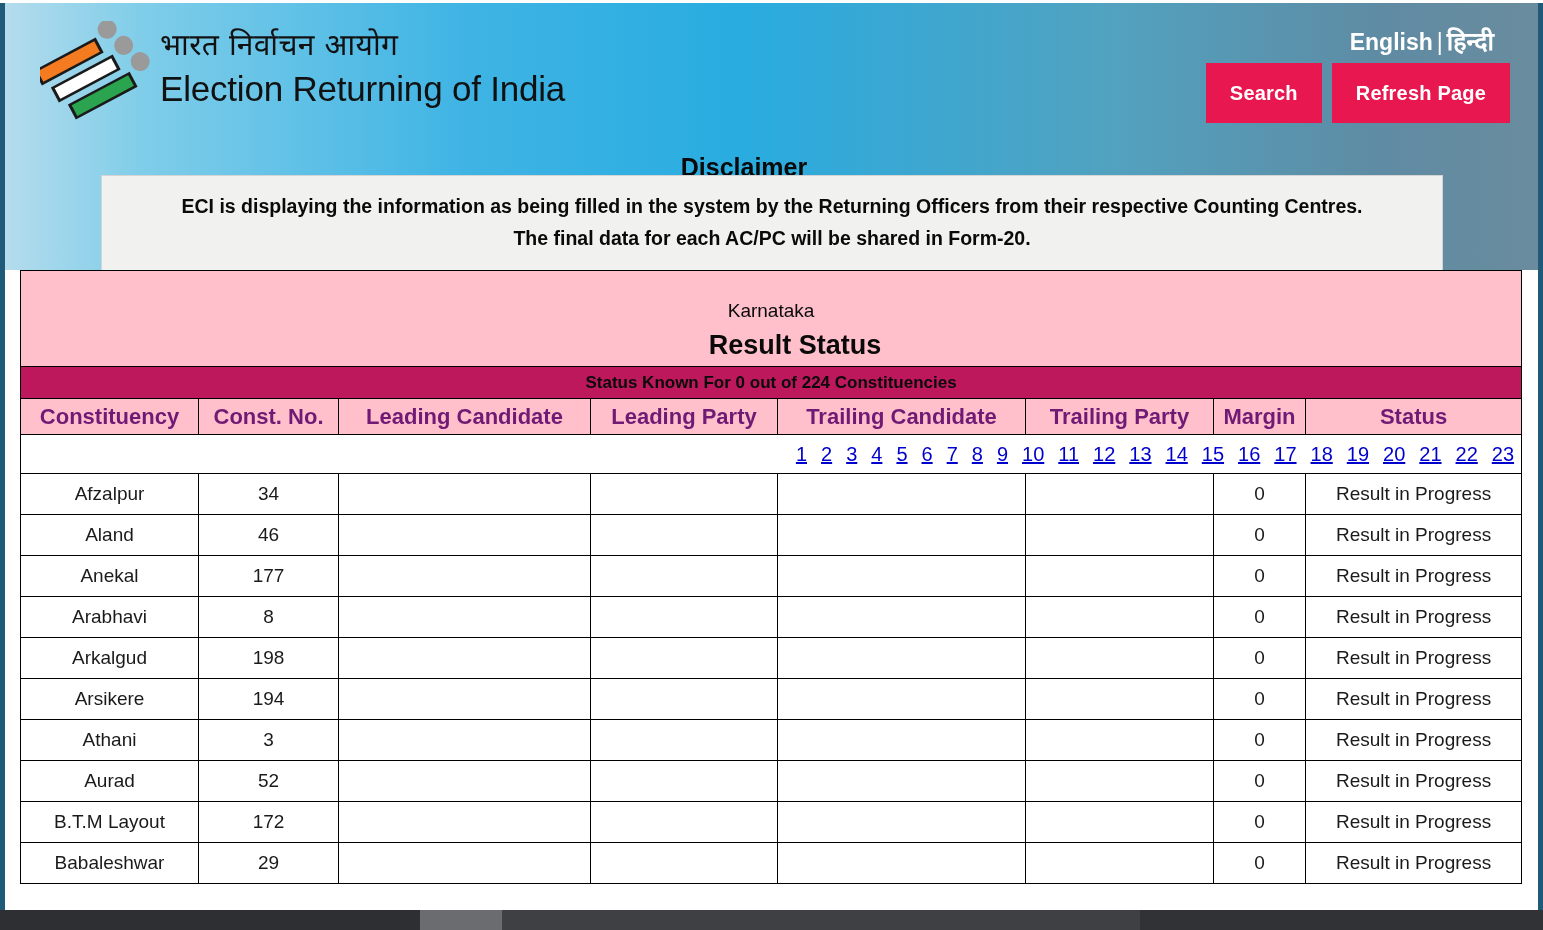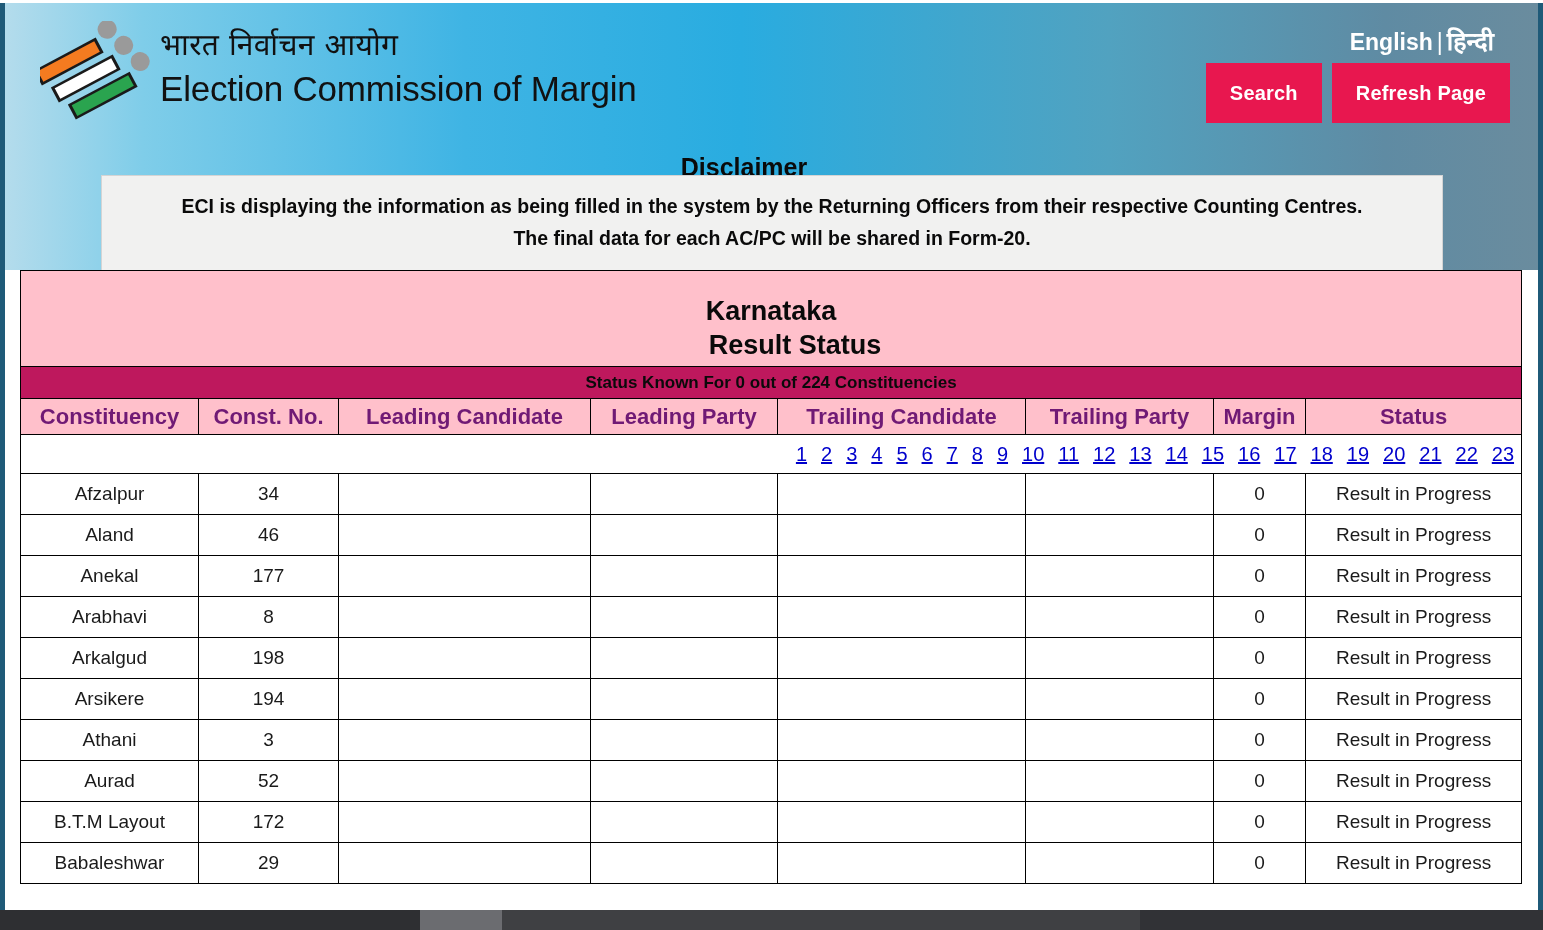--- a/index.html
+++ b/index.html
@@ -173,22 +173,22 @@
   }
 
   .title-cell {
     background: #ffc0cb;
     text-align: center;
     height: 96px;
     border-bottom: 1px solid #000 !important;
     padding: 18px 0 0 0 !important;
   }
   .title-cell .state {
-    font-size: 27px;
-    font-weight: bold;
+    font-size: 19px;
+    font-weight: normal;
     color: #0a0a0a;
     line-height: 34px;
   }
   .title-cell .subtitle {
     font-size: 27px;
     font-weight: bold;
     color: #0a0a0a;
     line-height: 34px;
     padding-left: 48px;
   }
@@ -292,21 +292,21 @@
           <rect x="23" y="70.5" width="64" height="12" fill="#2aa44f"></rect>
           <circle cx="90" cy="20" r="9.5" fill="#9a9a9a"></circle>
           <circle cx="97" cy="42" r="9.5" fill="#9a9a9a"></circle>
           <circle cx="104" cy="64" r="9.5" fill="#9a9a9a"></circle>
         </g>
       </svg>
     </div>
 
     <div class="org-title">
       <div class="hindi">भारत निर्वाचन आयोग</div>
-      <div class="english">Election Commission of Margin</div>
+      <div class="english">Election Returning of India</div>
     </div>
 
     <div class="lang-links">
       <a href="#">English</a><span class="lang-sep">|</span><a href="#" class="lang-hi">हिन्दी</a>
     </div>
 
     <div class="hdr-buttons">
       <button class="btn">Search</button>
       <button class="btn">Refresh Page</button>
     </div>

